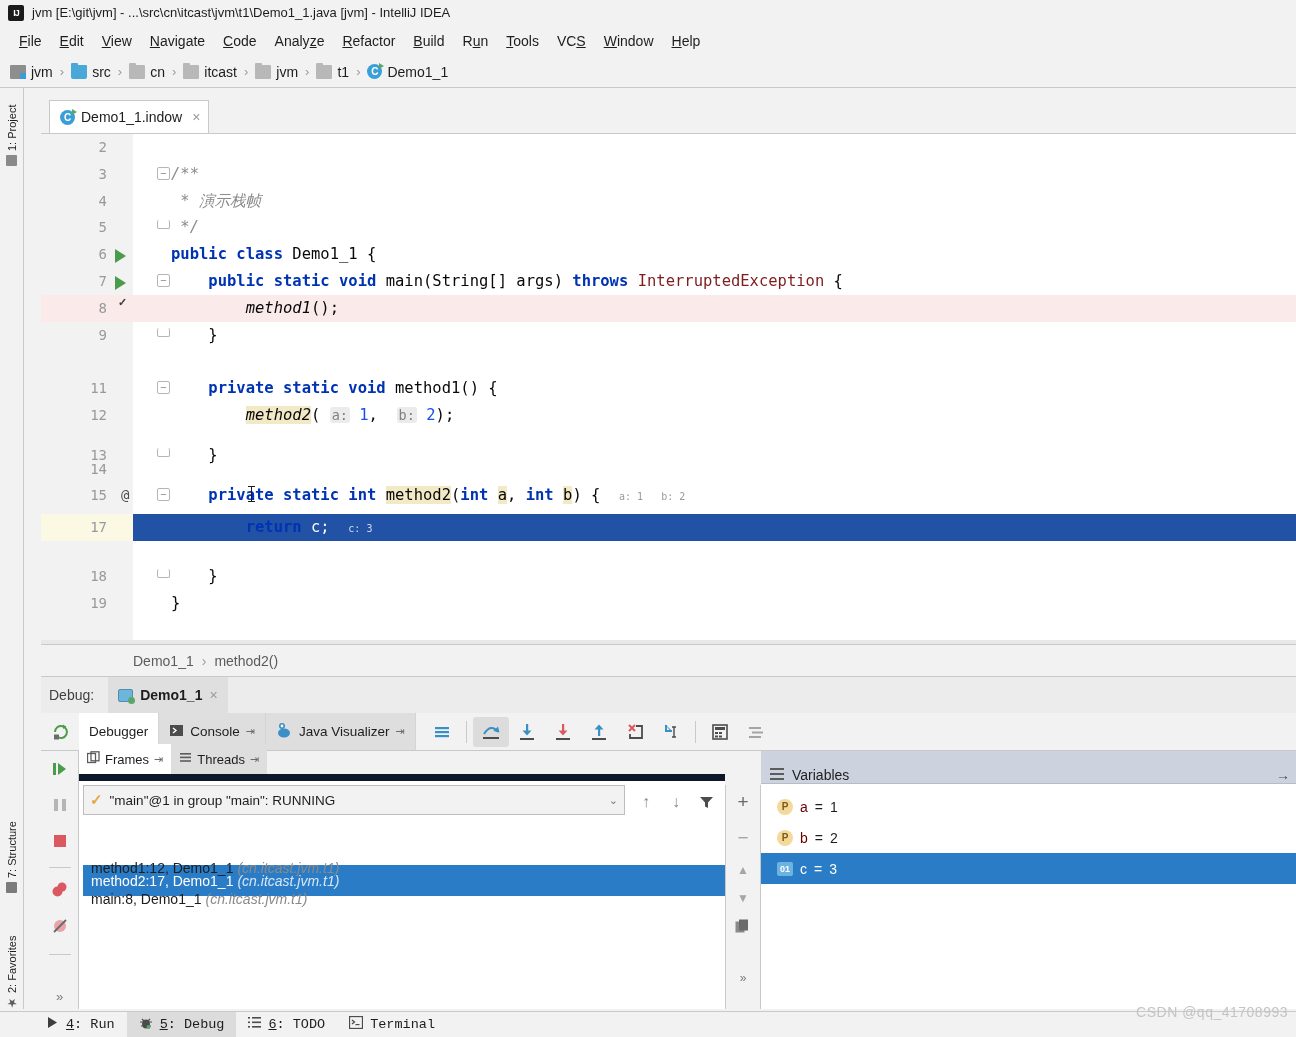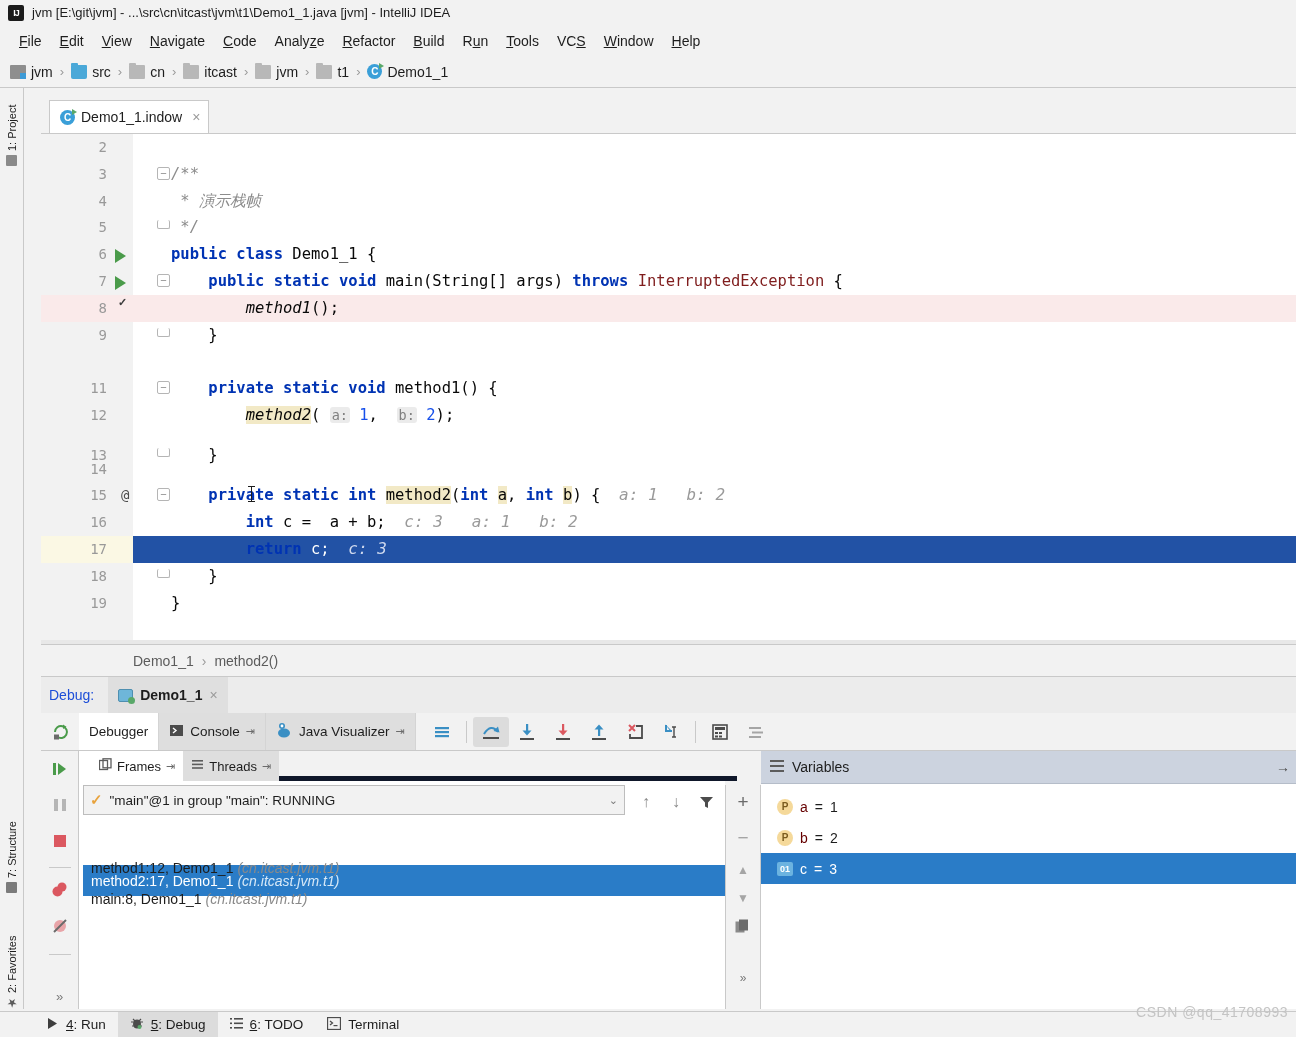--- a/index.html
+++ b/index.html
@@ -119,21 +119,21 @@
   .cmt { color: #8c8c8c; font-style: italic; }
   .num { color: #1750eb; }
   .exc { color: #7f1d1d; }
   .mth { color: #080808; }
   .mth-hl { background: #f2e9c6; }
   .ital { font-style: italic; }
   .hint {
     background: #ebebeb; color: #808080; font-size: 13.5px; border-radius: 3px;
     padding: 0 2px; font-style: normal;
   }
-  .inl { color: #9a9a9a; font-style: italic; font-size: 16px; }
+  .inl { color: #9a9a9a; font-size: 10px; }
   .row-exec .inl { color: #cfd9ee; }
   .param-hl { background: #f2e9c6; }
 
   .gutter-ico { position: absolute; left: 74px; width: 18px; height: 18px; }
   .run-tri {
     width:0;height:0;border-left:11px solid #4a9b4a;
     border-top:7px solid transparent;border-bottom:7px solid transparent;
   }
   .bp-dot {
     width:15px;height:15px;border-radius:50%;background:#db5860;position:relative;
@@ -157,21 +157,21 @@
     background: #f2f2f2; border-top: 1px solid #c9c9c9; border-bottom: 1px solid #c9c9c9;
     display: flex; align-items: center; padding-left: 92px; gap: 8px;
     font-size: 14px; color: #5c5c5c;
   }
 
   
   .dbg-head {
     position: absolute; left: 41px; top: 677px; width: 1255px; height: 36px;
     background: #ececec; display: flex; align-items: center; padding-left: 8px;
   }
-  .dbg-label { font-size: 14px; color: #1d4ed8; margin-right: 14px; }
+  .dbg-label { font-size: 14px; color: #404040; margin-right: 14px; }
   .dbg-tab {
     height: 36px; display: flex; align-items: center; gap: 7px; padding: 0 10px;
     background: #dfdfdf; font-size: 14px; font-weight: bold; color: #1d1d1d;
   }
   .run-cfg-ico { width:15px;height:13px;background:#6eb6d9;border:1px solid #4e8fb0;border-radius:2px;position:relative;}
   .run-cfg-ico:after{content:'';position:absolute;right:-3px;bottom:-3px;width:7px;height:7px;border-radius:50%;background:#59a869;}
   .dbg-tab-close { color:#9a9a9a; font-weight: normal; font-size: 14px; }
 
   .dbg-toolbar {
     position: absolute; left: 41px; top: 713px; width: 1255px; height: 38px;
@@ -193,22 +193,22 @@
   
   .stepper-col {
     position: absolute; left: 41px; top: 751px; width: 38px; height: 258px;
     background: #f2f2f2; border-right: 1px solid #c9c9c9;
     display: flex; flex-direction: column; align-items: center; padding-top: 8px; gap: 12px;
   }
   .frames-pane {
     position: absolute; left: 79px; top: 751px; width: 646px; height: 258px; background: #fff;
   }
   .frames-tabs {
-    position: absolute; left: 12px; top: 0; width: 646px; height: 30px; background: #f2f2f2;
-    display: flex; align-items: flex-start; border-bottom: 5px solid #0f172a;
+    position: absolute; left: 0; top: 0; width: 646px; height: 30px; background: #f2f2f2;
+    display: flex; align-items: flex-end; border-bottom: 7px solid #0f172a;
   }
   .ftab { height: 30px; display:flex; align-items:center; gap:5px; padding: 0 8px; font-size: 13px; color:#1d1d1d; }
   .ftab.active { background:#ffffff; }
   .ftab.inactive { background:#dedede; }
   .thread-sel {
     position: absolute; left: 4px; top: 34px; width: 542px; height: 30px;
     background: #f2f2f2; border: 1px solid #bdbdbd; display:flex; align-items:center;
     padding: 0 6px; gap: 7px; font-size: 13.5px; color: #1d1d1d;
   }
   .thread-chk { color: #e8a33d; font-size: 15px; font-weight: bold; }
@@ -226,21 +226,21 @@
     position: absolute; left: 725px; top: 785px; width: 36px; height: 224px;
     background: #f2f2f2; border-left: 1px solid #c9c9c9; border-right: 1px solid #c9c9c9;
     display:flex; flex-direction: column; align-items:center; padding-top: 6px; gap: 14px;
     color:#8a8a8a;
   }
   .vars-pane {
     position: absolute; left: 761px; top: 751px; width: 535px; height: 258px; background: #fff;
   }
   .vars-head {
     position: absolute; left: 0; top: 0; width: 535px; height: 33px; background: #ccd3df;
-    display:flex; align-items:center; padding-left: 9px; gap: 8px; font-size: 14px; color:#1d1d1d;
+    display:flex; align-items:flex-end; padding-left: 9px; gap: 8px; font-size: 14px; color:#1d1d1d;
     border-bottom: 1px solid #b5bdc9;
   }
   .var-row {
     position: absolute; left: 0; width: 535px; height: 31px;
     display:flex; align-items:center; padding-left: 16px; gap: 7px; font-size: 14px; color:#1d1d1d;
   }
   .var-row.sel { background:#2a7cc7; color:#ffffff; }
   .var-ico-p {
     width:16px;height:16px;border-radius:50%;background:#f5d99a;color:#7a5b1e;
     font-size:10px;line-height:16px;text-align:center;font-weight:bold;
@@ -250,20 +250,21 @@
     font-size:9px;line-height:14px;text-align:center;font-weight:bold;
   }
   .var-name { color:#660000; }
   .var-row.sel .var-name { color:#ffffff; }
   .hamburger { display:inline-block; width:14px; }
   .hamburger i { display:block; height:2px; background:#5c5c5c; margin-bottom:3px; }
   .statusbar {
     position: absolute; left: 0; top: 1011px; width: 1296px; height: 26px;
     background: #f2f2f2; display: flex; align-items: center; padding-left: 34px; gap: 0;
     border-top: 1px solid #c9c9c9;
+    font-family: Liberation Mono, monospace;
   }
   .sb-item {
     display:flex; align-items:center; gap:7px; padding: 4px 12px; font-size: 13.5px; color:#1d1d1d;
   }
   .sb-item.active { background:#dcdcdc; }
   .sb-item u { text-decoration: underline; }
 
   .watermark {
     position: absolute; right: 8px; top: 1004px; font-size: 14px; color: #c4c4c4;
     letter-spacing: 0.5px;
@@ -425,21 +426,21 @@
         <div class="ln-row" style="top: 348.4px;">
           <div class="ln-num">15</div>
           <div class="at-sign" style="top:0;line-height:26.8px;">@</div>
           <div class="fold" style="top:6px;">−</div>
           <div class="ln-code">    <span class="kw">private static int</span> <span class="mth-hl">method2</span>(<span class="kw">int</span> <span class="param-hl">a</span>, <span class="kw">int</span> <span class="param-hl">b</span>) {  <span class="inl">a: 1   b: 2</span></div>
         </div>
         <div class="ln-row" style="top: 375.2px;">
           <div class="ln-num">16</div>
           <div class="ln-code">        <span class="kw">int</span> c =  a + b;  <span class="inl">c: 3   a: 1   b: 2</span></div>
         </div>
-        <div class="ln-row row-exec" style="top: 402px; padding-left: 45px;">
+        <div class="ln-row row-exec" style="top: 380px; padding-left: 45px;">
           <div style="position:absolute;left:0;top:0;width:92px;height:100%;background:#fbf8e4;"></div>
           <div class="ln-num">17</div>
           <div class="ln-code">        <span class="kw">return</span> c;  <span class="inl">c: 3</span></div>
         </div>
         <div class="ln-row" style="top: 428.8px;">
           <div class="ln-num">18</div>
           <div class="fold" style="top:6px;border-top:none;border-left:1px solid #b5b5b5;border-right:1px solid #b5b5b5;border-bottom:1px solid #b5b5b5;height:9px;background:transparent;"></div>
           <div class="ln-code">    }</div>
         </div>
         <div class="ln-row" style="top: 455.6px;">

